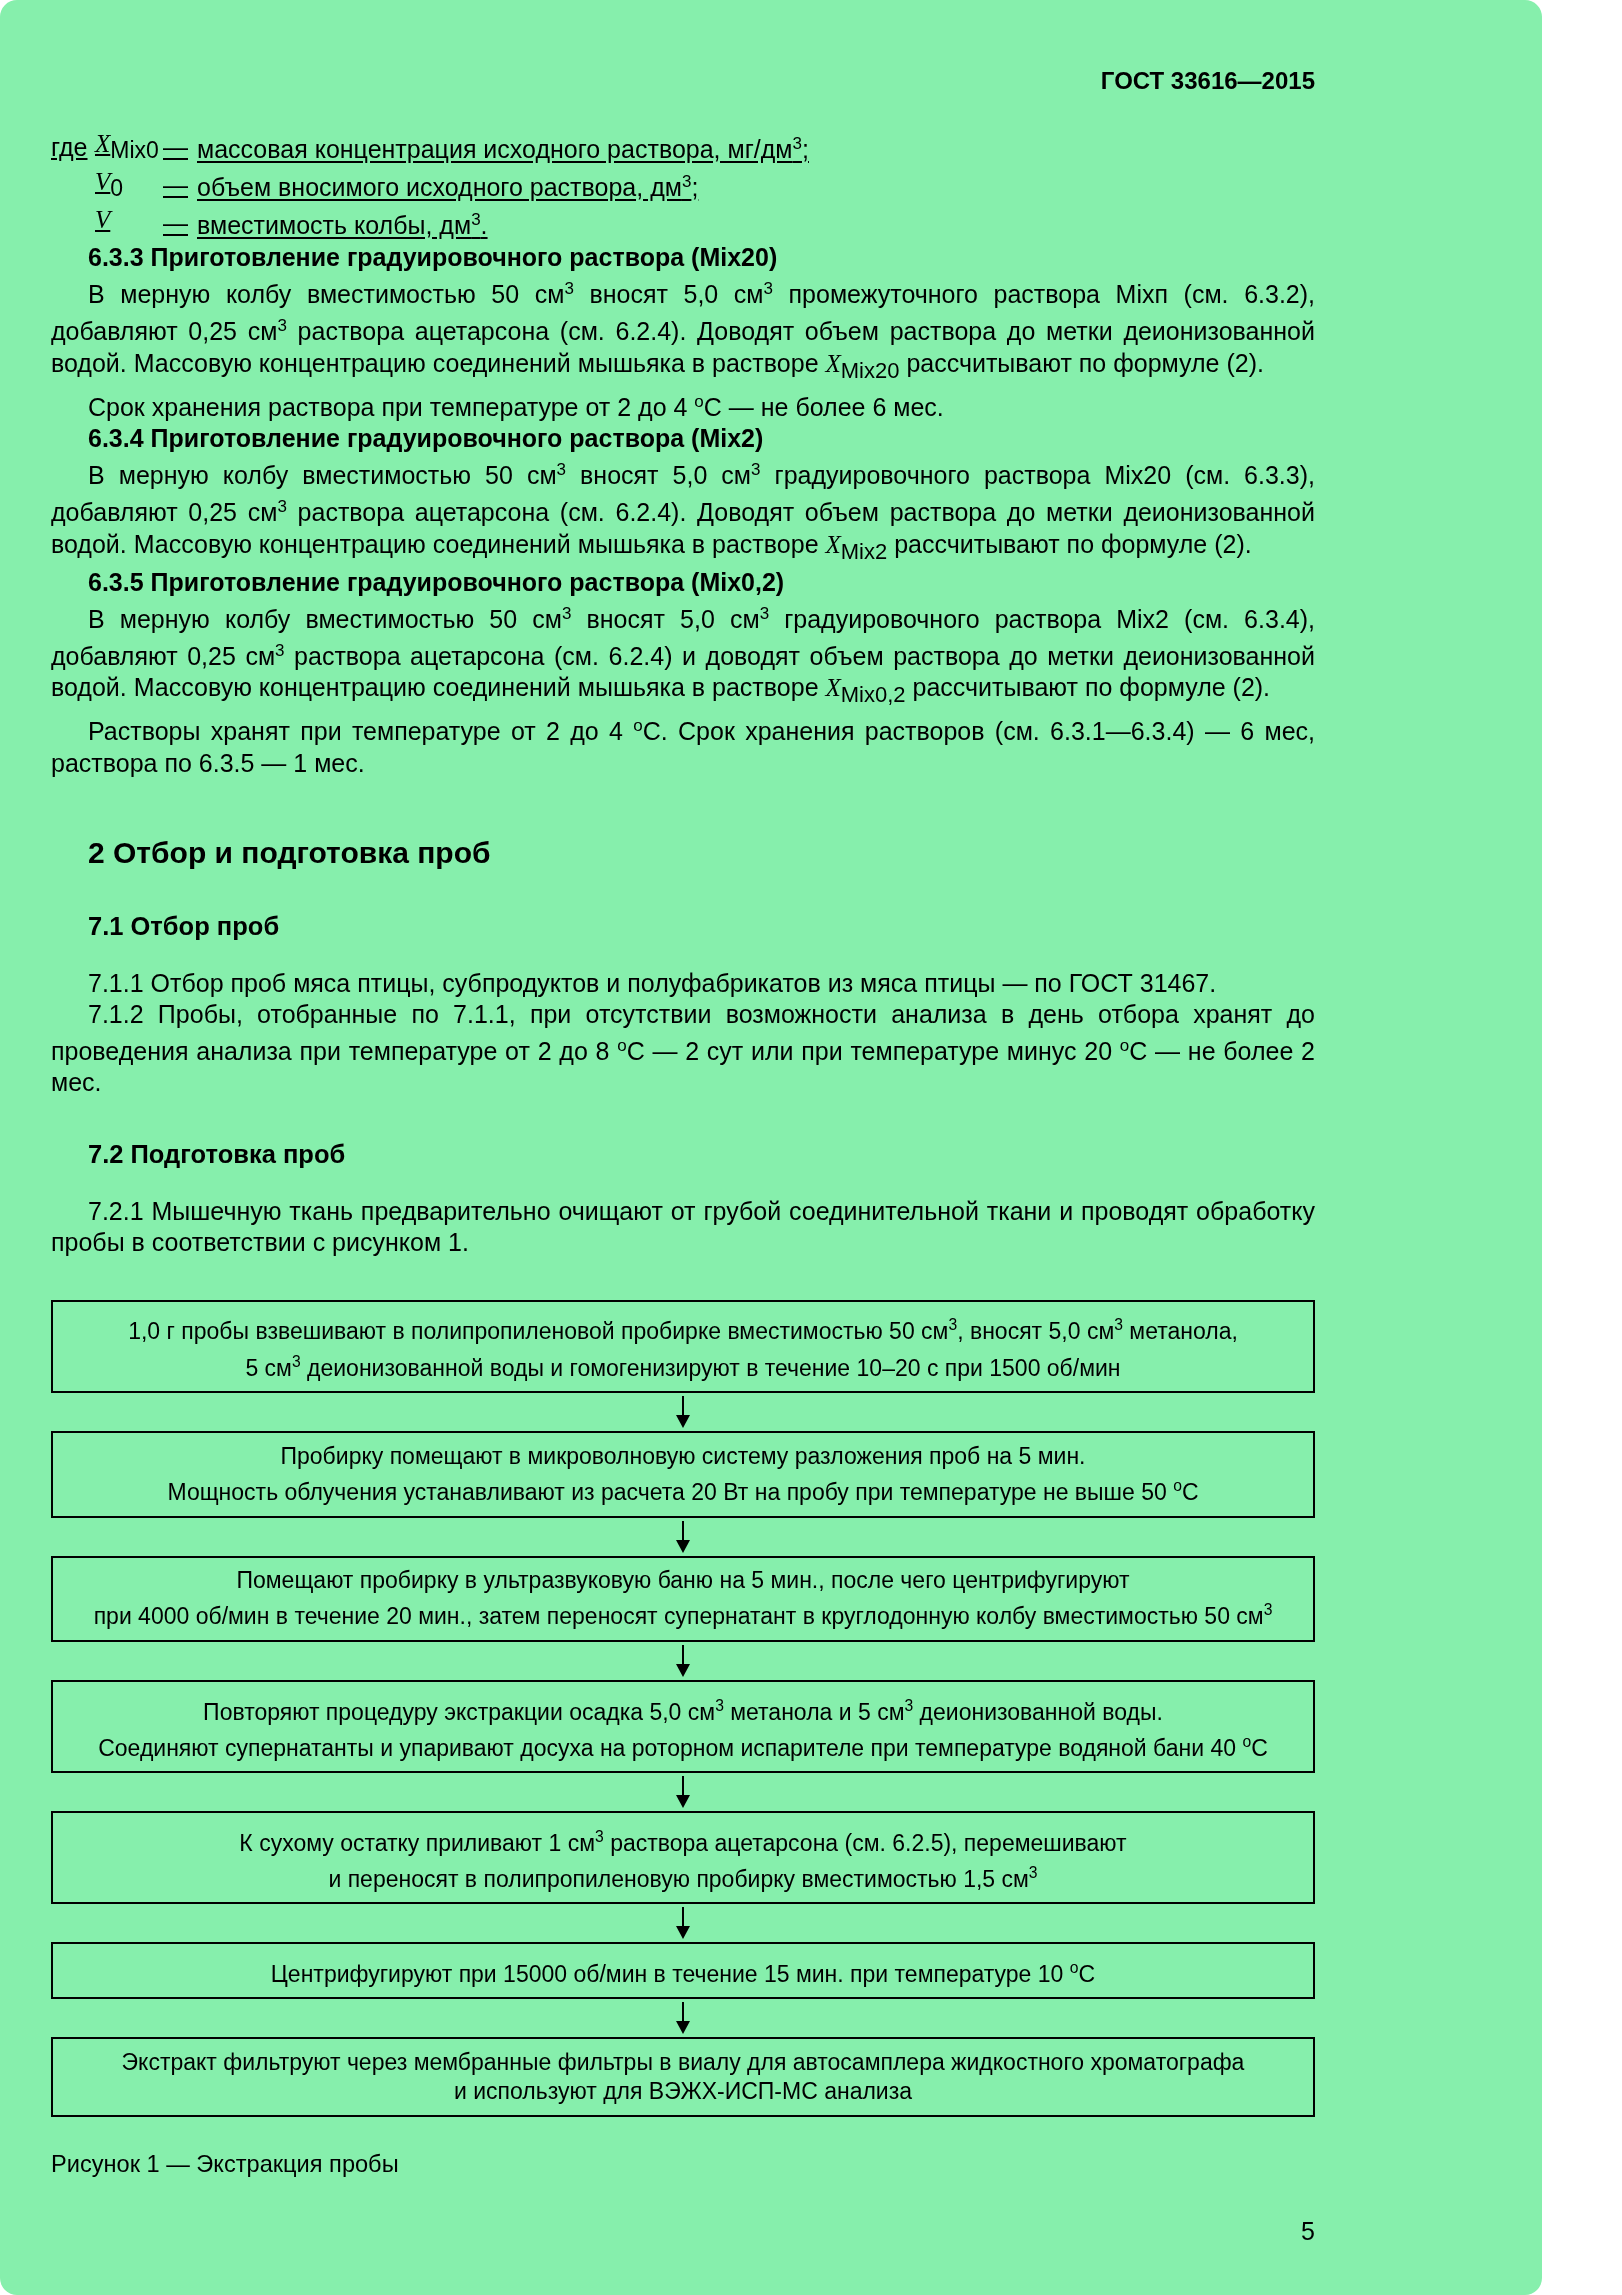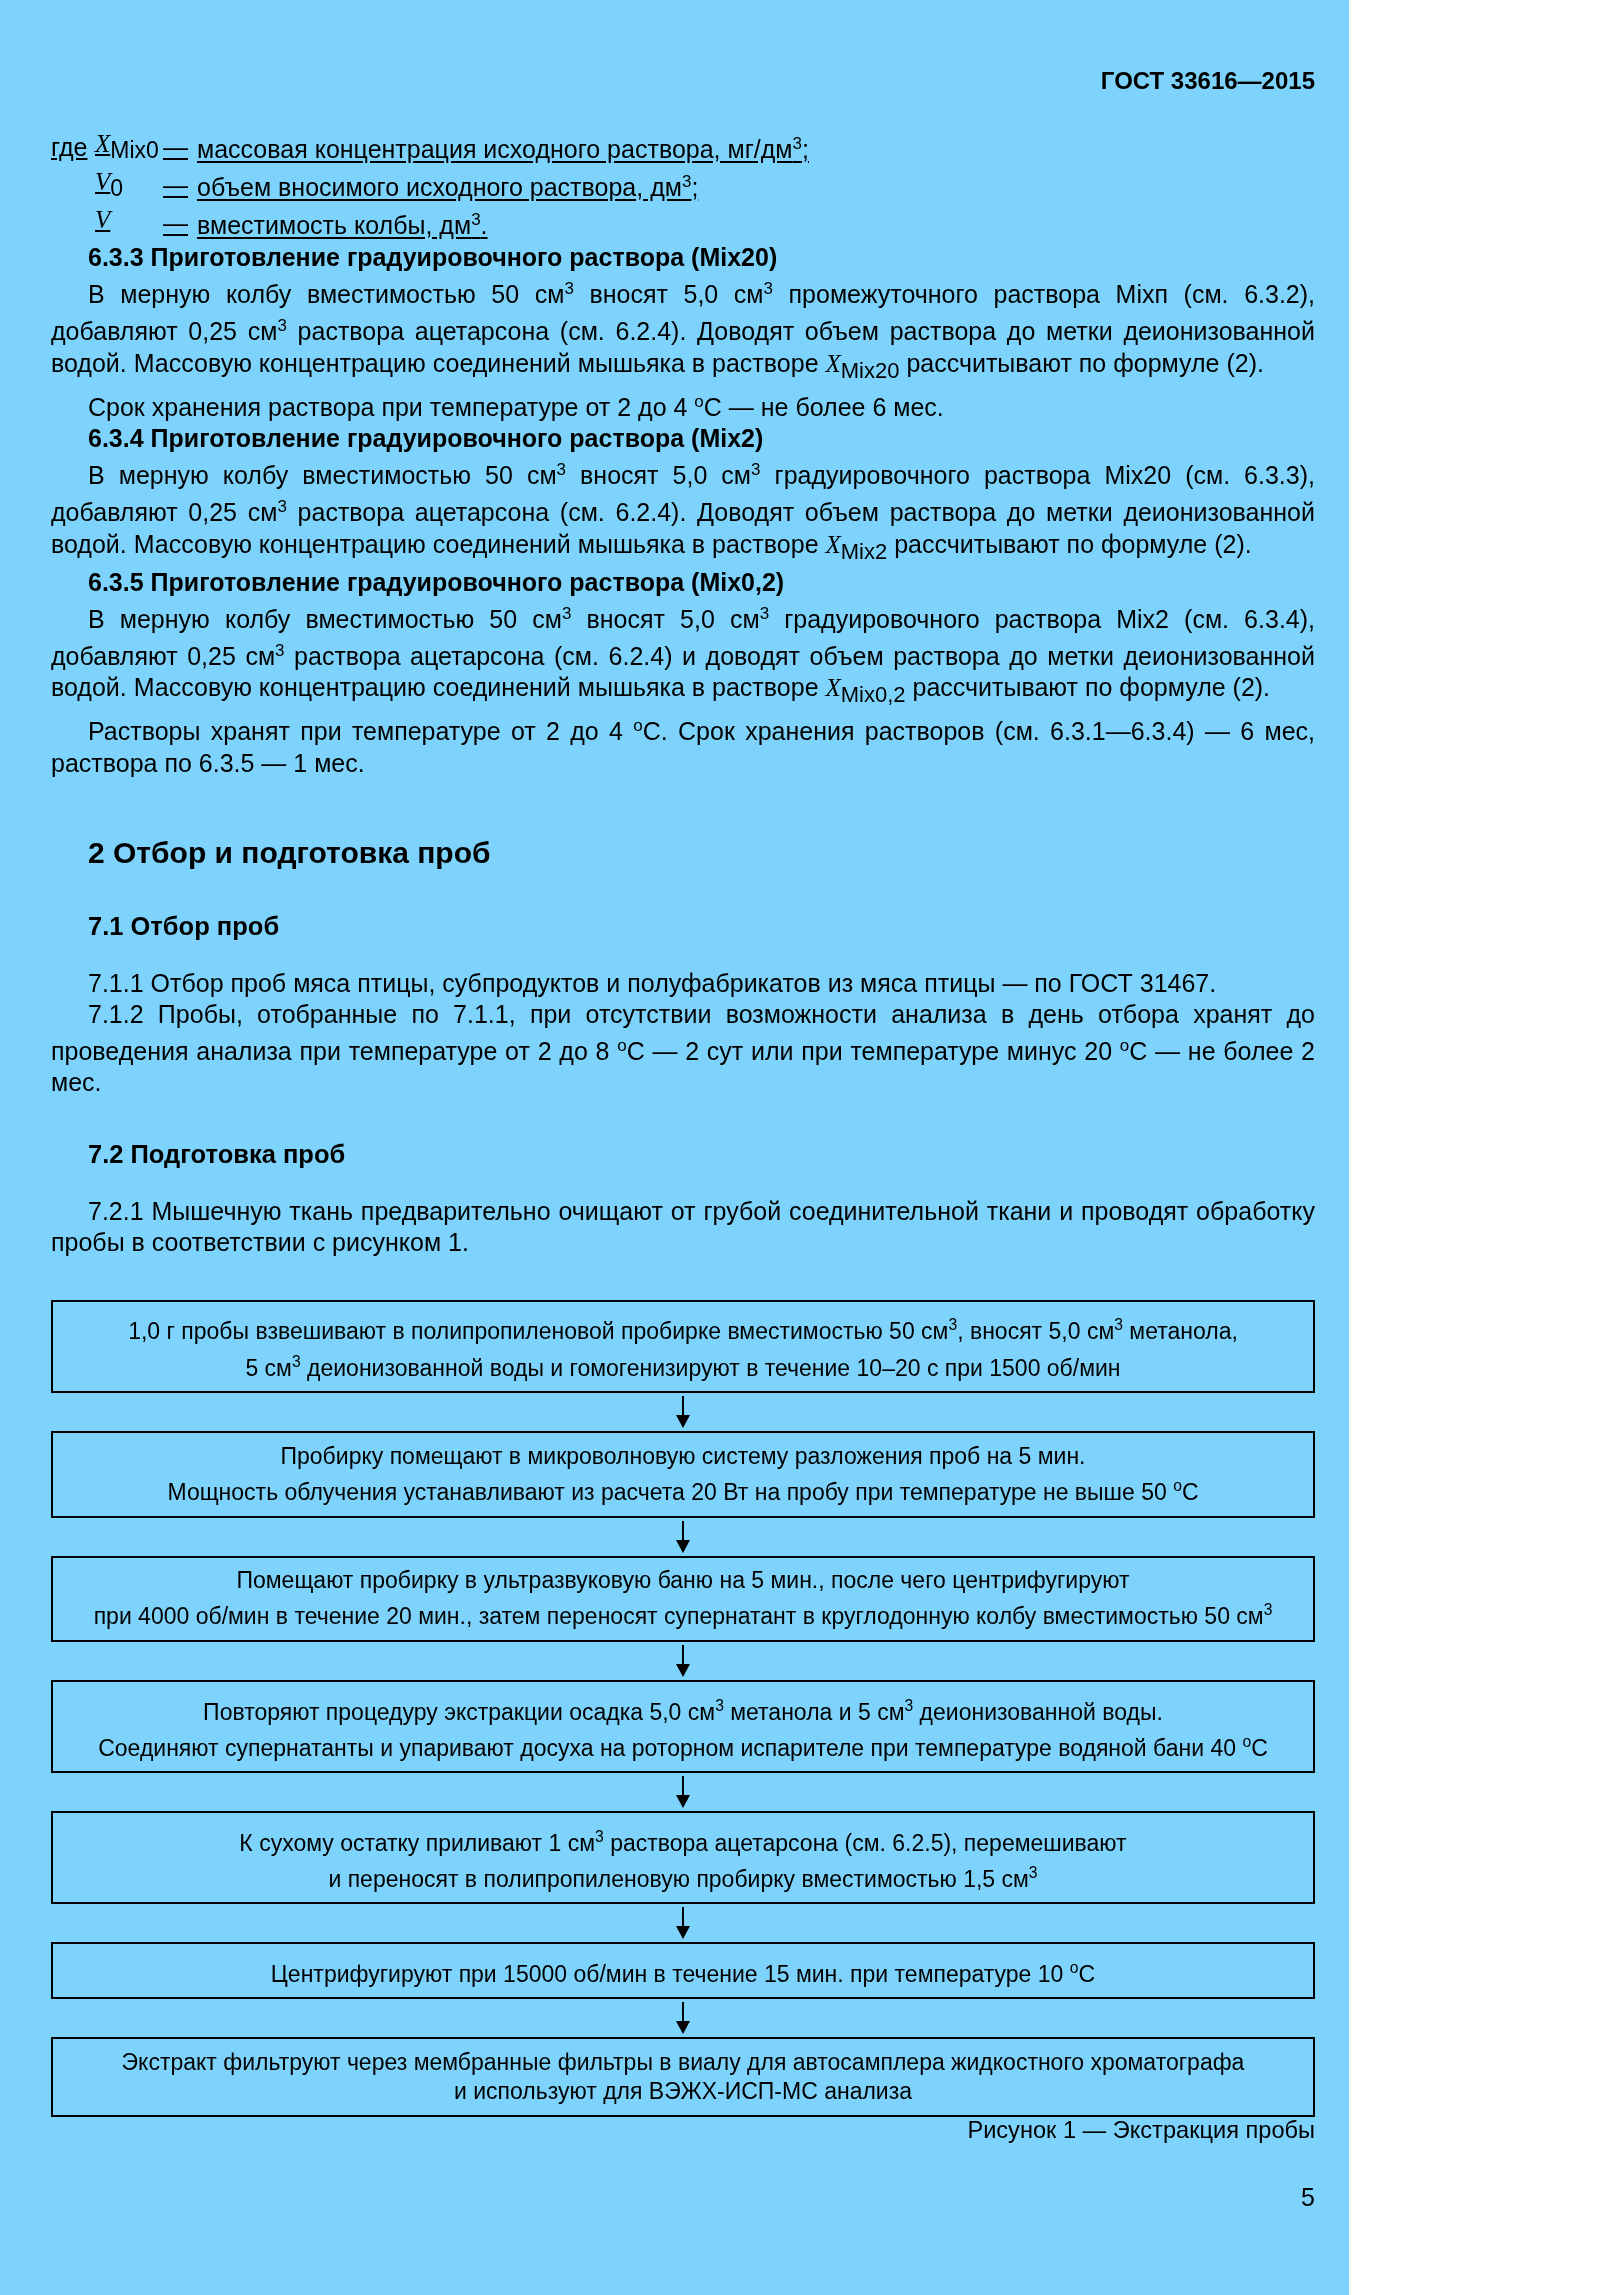--- a/index.html
+++ b/index.html
@@ -1,19 +1,19 @@
 <!DOCTYPE html>
 <html style="font-size:10.5px"><head>
 <meta charset="utf-8">
 <style>
   * { margin:0; padding:0; box-sizing:border-box; }
   html,body { background:#ffffff; }
   .page {
-    width:1349px; height:2295px; background:#7dd3fc; color:#000;
-    position:relative; font-family:"Liberation Sans", sans-serif; overflow:hidden;
+    width:1542px; height:2295px; background:#86efac; color:#000;
+    position:relative; font-family:"Liberation Sans", sans-serif; overflow:hidden;border-radius:17px;
   }
   .content { position:absolute; left:51px; top:0; width:1264px; }
 
   .doc-header { padding-top:67px; text-align:right; font-weight:bold; font-size:24px; }
 
   .defs { margin-top:33px; font-size:25px; line-height:31px; }
   .def-row { display:flex; align-items:center;text-decoration:underline; }
   .def-lead { width:44px; flex:0 0 auto; }
   .def-term { width:68px; flex:0 0 auto; }
   .def-term i { font-style:italic; font-family:"Liberation Serif", serif; }
@@ -39,21 +39,21 @@
   }
   .flow-box sup { font-size:15.7px; }
   .flow-arrow { height:38px; display:flex; flex-direction:column; align-items:center; justify-content:center; }
   .flow-arrow .stem { display:block; width:2.6px; height:19.6px; background:#000; }
   .flow-arrow .head {
     display:block; width:0; height:0; margin-top:-0.7px;
     border-left:7.2px solid transparent; border-right:7.2px solid transparent;
     border-top:13px solid #000;
   }
 
-  .caption { text-align:right; font-size:23.6px; }
+  .caption { margin-top:34px; text-align:left; font-size:23.6px; }
   .page-number { margin-top:39px; text-align:right; font-size:25px; }
 </style>
 </head>
 <body>
 
 <div class="page">
   <div class="content">
 
     <div class="doc-header">ГОСТ 33616—2015</div>
 

